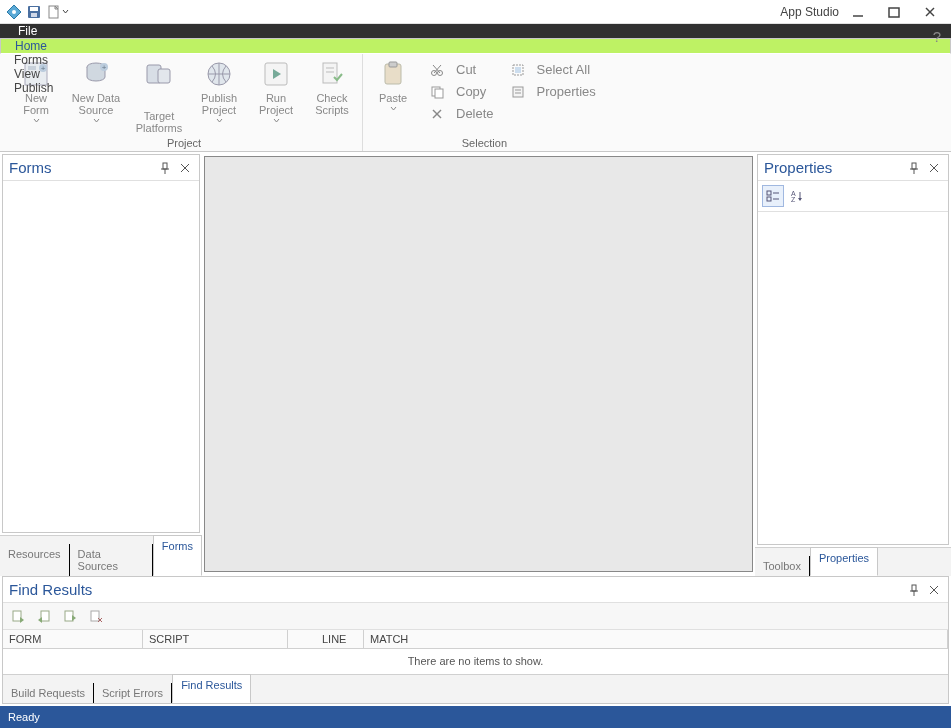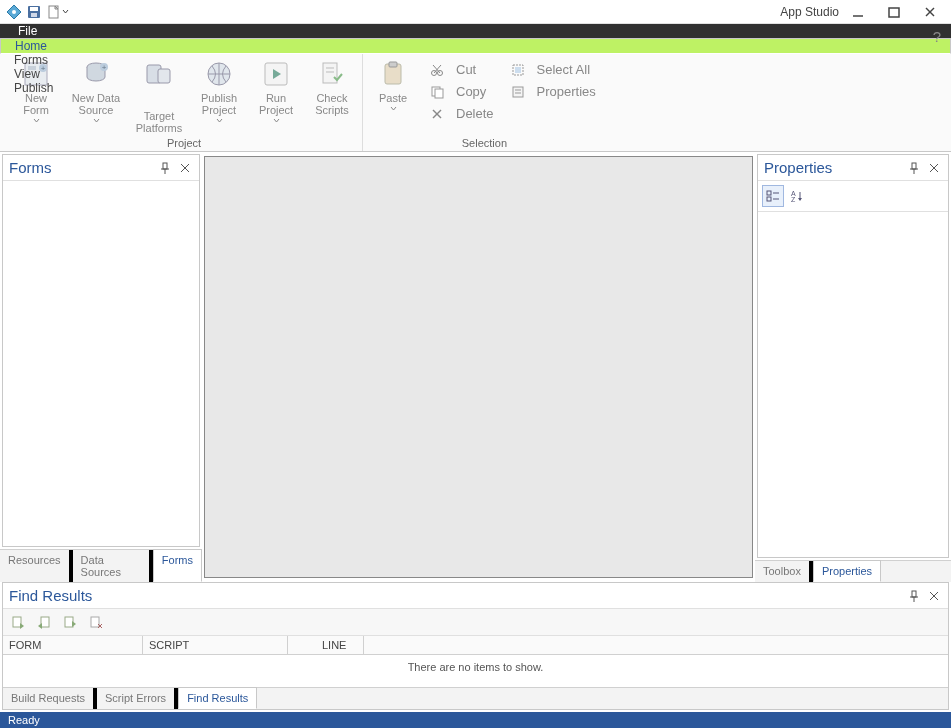--- a/index.html
+++ b/index.html
@@ -25,35 +25,35 @@
 .smallcol { display: flex; flex-direction: column; gap: 2px; padding-top: 4px; }
 .smallbtn { display: flex; align-items: flex-start; gap: 11px; padding: 2px 4px; font-size: 13px; color: #888; cursor: pointer; }
 .smallbtn .ic { width: 16px; height: 16px; display: flex; align-items: center; justify-content: center; }
 .workspace { flex: 1; display: flex; min-height: 0; }
 .panel { display: flex; flex-direction: column; border: 1px solid #c8c8c8; margin: 2px; }
 .panel-hdr { display: flex; align-items: center; padding: 4px 6px; border-bottom: 1px solid #e0e0e0; }
 .panel-hdr .title { flex: 1; color: #2b579a; font-size: 15px; }
 .panel-hdr .hdrbtn { width: 16px; height: 16px; display: flex; align-items: center; justify-content: center; cursor: pointer; margin-left: 4px; color: #555; }
 .panel-body { flex: 1; background: #fff; overflow: auto; }
 .panel-tabs { display: flex; border-top: 1px solid #d0d0d0; background: #f3f3f3; }
-.ptab { padding: 4px 8px; font-size: 11px; color: #777; cursor: pointer; border-right: 4px solid #000000; }
+.ptab { padding: 4px 8px; font-size: 11px; color: #777; cursor: pointer; border-right: 1px solid #000000; margin-top: 8px; }
 .ptab.active { background: #fff; color: #2b579a; border-top: 1px solid #fff; margin-top: -1px; border: 1px solid #c8c8c8; border-bottom: 1px solid #fff; }
 .left-panel { width: 202px; display: flex; flex-direction: column; }
 .center-canvas { flex: 1; margin: 4px 2px; border: 1px solid #888; background: #e8e8e8; }
 .right-panel { width: 196px; display: flex; flex-direction: column; }
 .prop-toolbar { display: flex; gap: 2px; padding: 4px; border-bottom: 1px solid #e0e0e0; }
 .prop-tbtn { width: 22px; height: 22px; border: 1px solid transparent; display: flex; align-items: center; justify-content: center; cursor: pointer; }
 .prop-tbtn.active { border: 1px solid #a0b8e0; background: #e8f0fb; }
 .bottom-panel { height: 128px; margin: 0 2px 2px 2px; border: 1px solid #c8c8c8; display: flex; flex-direction: column; }
 .fr-toolbar { display: flex; gap: 8px; padding: 4px 6px; background: #f7f7f7; border-bottom: 1px solid #e0e0e0; }
 .fr-tbtn { width: 18px; height: 18px; display: flex; align-items: center; justify-content: center; cursor: pointer; }
 .fr-headers { display: flex; border-bottom: 1px solid #d0d0d0; background: #fafafa; }
 .fr-col { padding: 3px 6px; font-size: 11px; color: #444; border-right: 1px solid #d0d0d0; }
 .fr-empty { text-align: center; padding: 6px; font-size: 11px; color: #555; }
-.status { height: 16px; background: #2b579a; color: #fff; display: flex; align-items: center; padding: 0 8px; font-size: 11px; }
+.status { height: 22px; background: #2b579a; color: #fff; display: flex; align-items: center; padding: 0 8px; font-size: 11px; }
 svg { display: block; }
 </style>
 </head>
 <body>
 
 <div class="qat">
   <span class="app-icon">
     <svg width="16" height="16" viewBox="0 0 16 16">
         <polygon points="8,1 15,8 8,15 1,8" fill="#5aa9d6" stroke="#2a7aa8"></polygon>
         <circle cx="8" cy="8" r="2" fill="#fff"></circle>
@@ -378,20 +378,21 @@
           <rect x="2" y="2" width="8" height="10" fill="#fff" stroke="#aaa"></rect>
           <line x1="9" y1="9" x2="13" y2="13" stroke="#a66"></line>
           <line x1="13" y1="9" x2="9" y2="13" stroke="#a66"></line>
         </svg>
       </div>
   </div>
   <div class="fr-headers">
     <div class="fr-col" style="width:140px;">FORM</div>
     <div class="fr-col" style="width:145px;">SCRIPT</div>
     <div class="fr-col" style="width:48px;margin-left:28px;">LINE</div>
+    <div class="fr-col" style="flex:1;">MATCH</div>
   </div>
   <div class="fr-empty">There are no items to show.</div>
   <div style="flex:1;"></div>
   <div class="panel-tabs">
     <div class="ptab">Build Requests</div>
     <div class="ptab">Script Errors</div>
     <div class="ptab active">Find Results</div>
   </div>
 </div>
 

